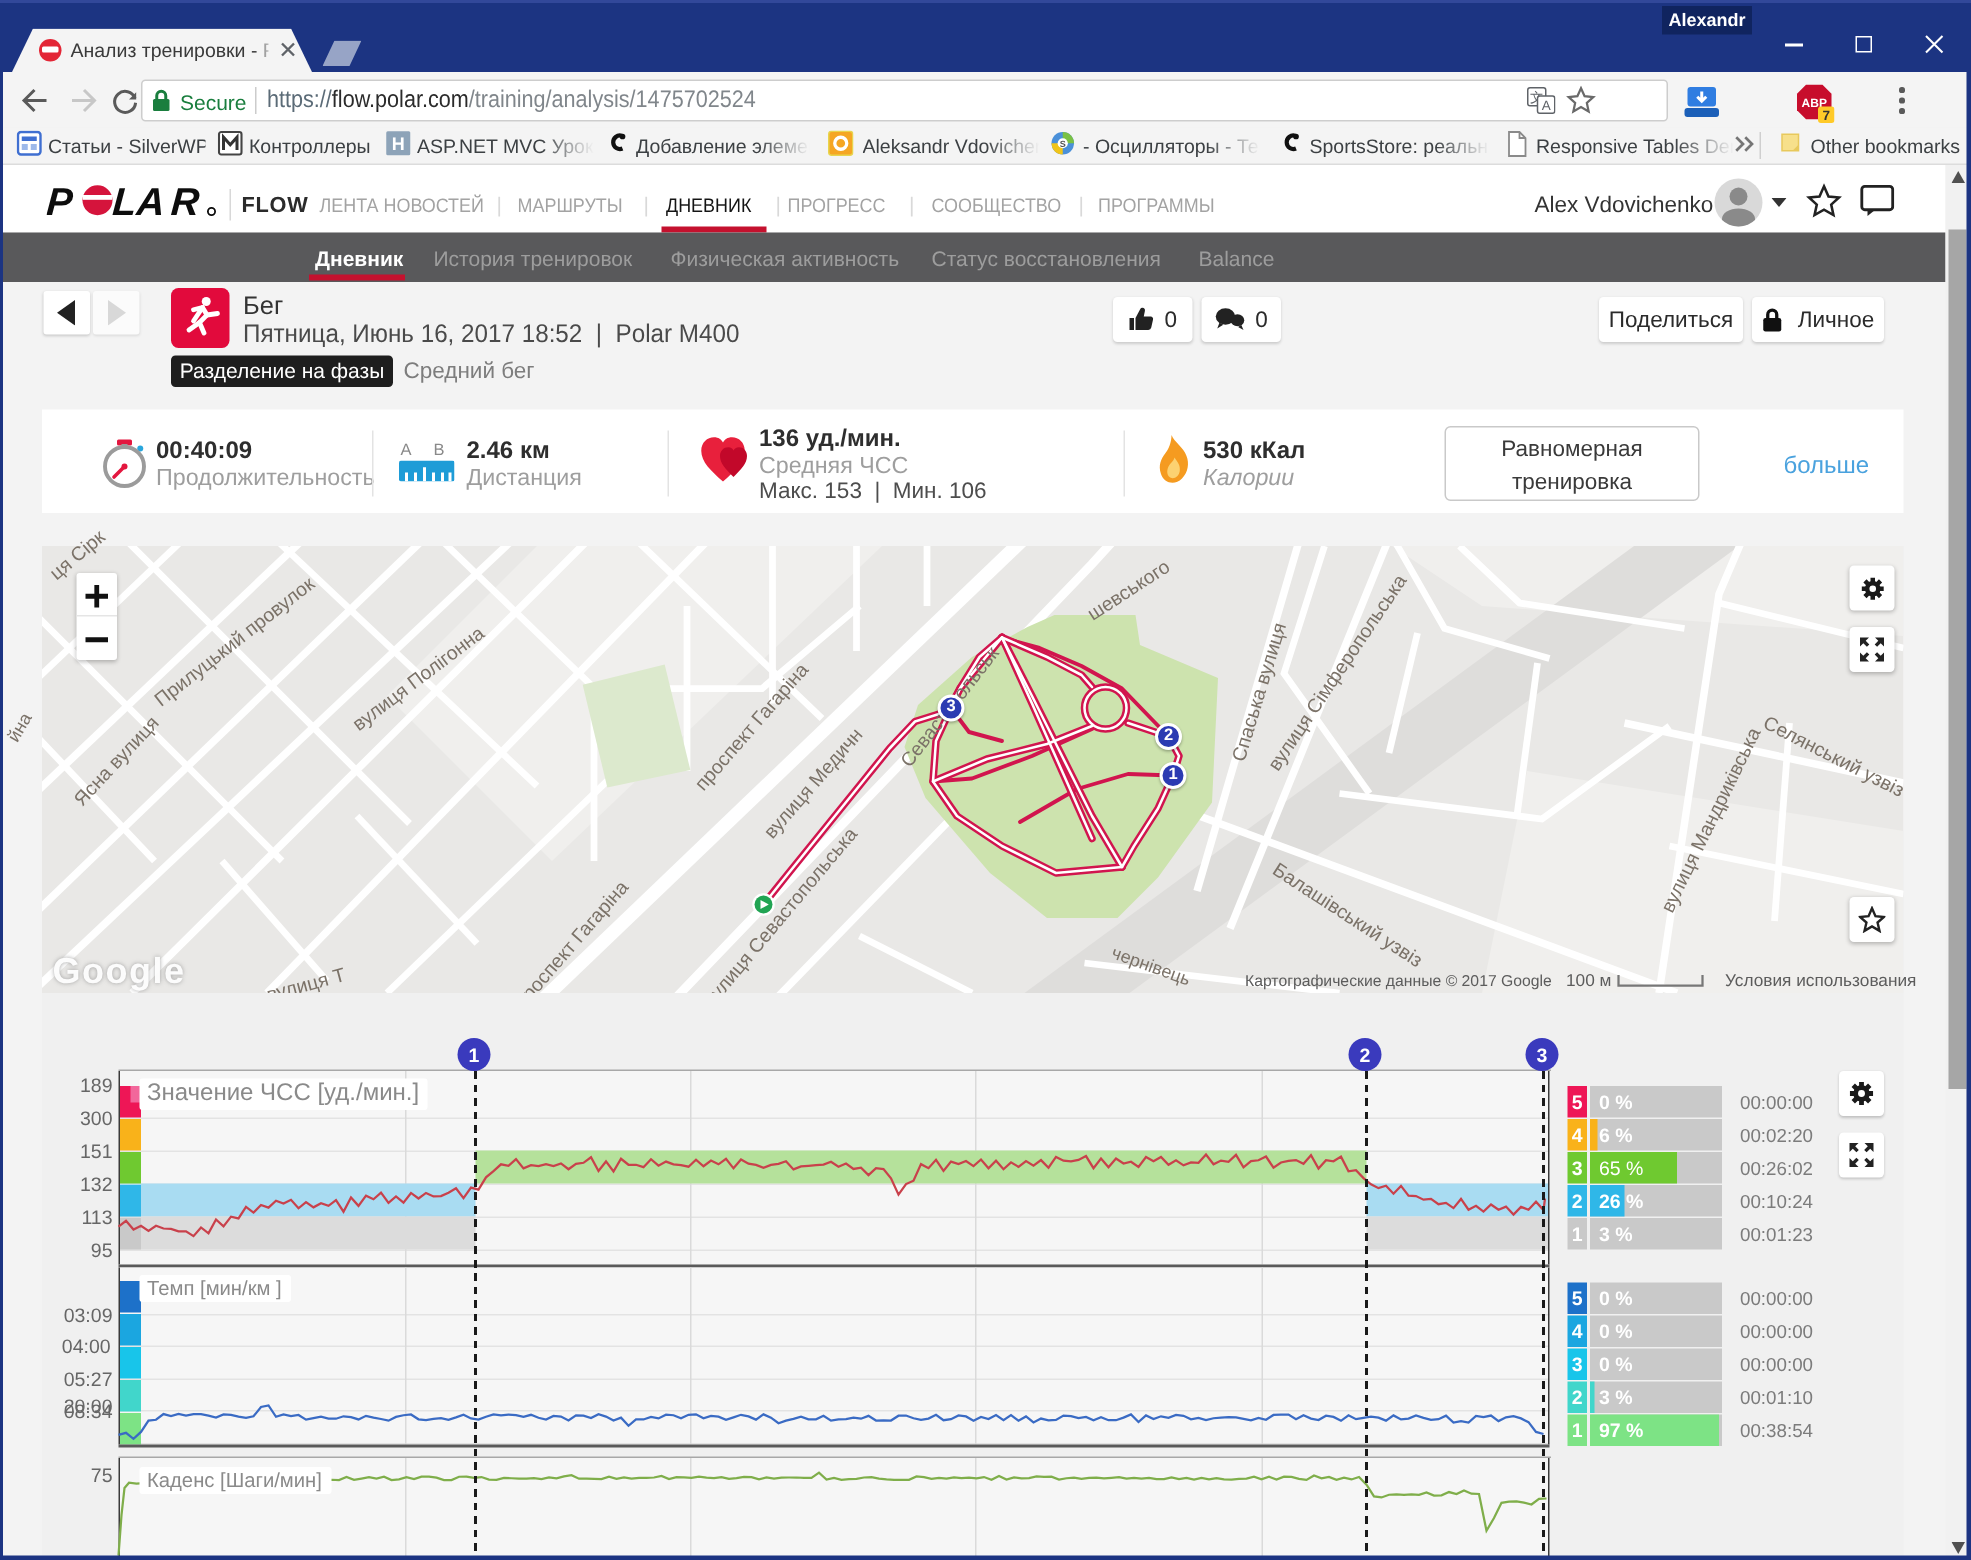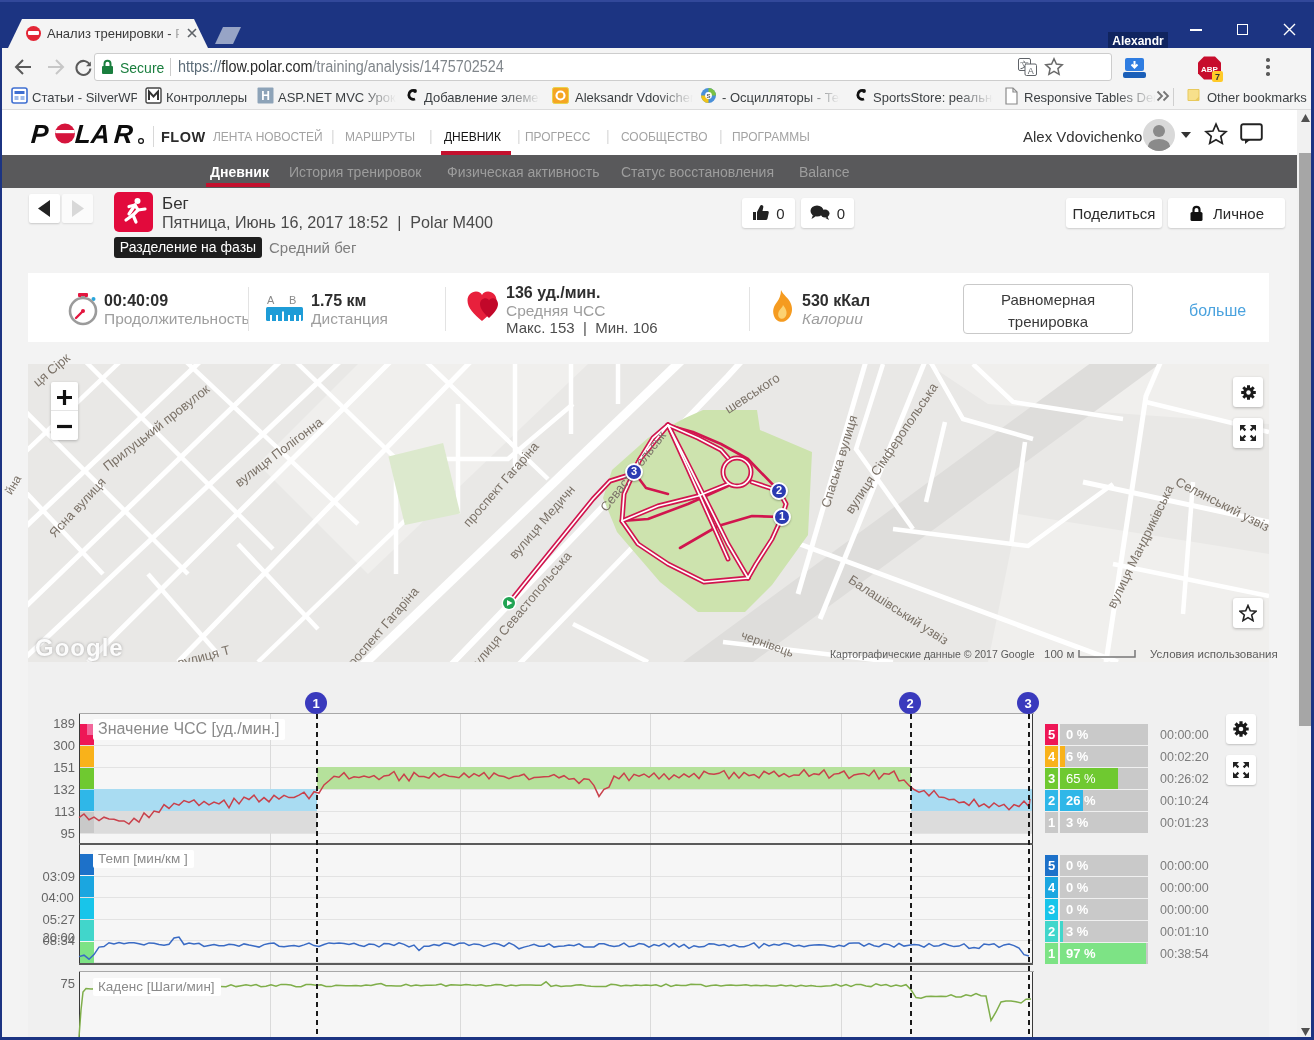--- a/index.html
+++ b/index.html
@@ -19,21 +19,21 @@
 <div class="abs" style="left:0;top:0;width:1314px;height:2px;background:#32489a;"></div>
 <div class="abs" style="left:8px;top:19px;width:200px;height:29px;background:#f4f4f4;clip-path:polygon(14px 0, 186px 0, 200px 29px, 0 29px);"></div>
 <div class="abs" style="left:26px;top:26px;width:15px;height:15px;border-radius:50%;background:#e32636;"></div>
 <div class="abs" style="left:28px;top:31px;width:11px;height:4px;background:#fff;border-radius:1px;"></div>
 <div class="abs" style="left:47px;top:26px;width:132px;height:16px;overflow:hidden;font-size:13px;color:#3a3a3a;white-space:nowrap;">Анализ тренировки - Po</div>
 <div class="abs" style="left:170px;top:26px;width:18px;height:16px;background:linear-gradient(90deg,rgba(244,244,244,0),#f4f4f4 70%);"></div>
 <svg class="abs" style="left:186px;top:27px;" width="12" height="12" viewBox="0 0 12 12">
       <path d="M2 2 L10 10 M10 2 L2 10" stroke="#5f6368" stroke-width="1.6"></path>
     </svg>
 <div class="abs" style="left:215px;top:27px;width:26px;height:17px;background:#97a4c6;clip-path:polygon(8px 0,26px 0,18px 17px,0 17px);"></div>
-<div class="abs" style="left:1108px;top:4px;width:60px;height:19px;background:#10245f;color:#fff;font-size:12px;font-weight:bold;text-align:center;line-height:19px;margin-top:28px;">Alexandr</div>
+<div class="abs" style="left:1108px;top:4px;width:60px;height:19px;background:#10245f;color:#fff;font-size:12px;font-weight:bold;text-align:center;line-height:19px;">Alexandr</div>
 <div class="abs" style="left:1190px;top:29px;width:12px;height:1.5px;background:#fff;"></div>
 <div class="abs" style="left:1237px;top:24px;width:11px;height:11px;border:1.5px solid #fff;"></div>
 <svg class="abs" style="left:1283px;top:23px;" width="13" height="13" viewBox="0 0 13 13">
       <path d="M1 1 L12 12 M12 1 L1 12" stroke="#fff" stroke-width="1.4"></path>
     </svg>
 <div class="abs" style="left:0;top:48px;width:1314px;height:37px;background:#f4f4f4;"></div>
 <svg class="abs" style="left:12px;top:57px;" width="21" height="20" viewBox="0 0 21 20">
       <path d="M11 3 L4 10 L11 17 M4 10 L19 10" stroke="#5a5a5a" stroke-width="2" fill="none"></path>
     </svg>
 <svg class="abs" style="left:46px;top:57px;" width="21" height="20" viewBox="0 0 21 20">
@@ -208,21 +208,21 @@
         <ellipse cx="7" cy="6" rx="6.5" ry="5.5" fill="#222"></ellipse>
         <path d="M3 10 l-1.5 4 4-2.5" fill="#222"></path>
         <ellipse cx="15" cy="8.5" rx="4.5" ry="4" fill="#222"></ellipse>
         <path d="M17.5 11.5 l1.5 3.5 -3.6-2" fill="#222"></path>
       </svg>
       <span style="margin-left:7px;">0</span>
     </div>
     <div class="btn" style="left:1066px;width:96px;">
       <span>Поделиться</span>
     </div>
-    <div class="btn" style="left:1168px;width:117px;">
+    <div class="btn" style="left:1168px;width:88px;">
       <svg width="15" height="17" viewBox="0 0 15 17">
         <rect x="1.5" y="7" width="12" height="9" rx="1.5" fill="#111"></rect>
         <path d="M4.5 7 V4.8 A3 3 0 0 1 10.5 4.8 V7" stroke="#111" stroke-width="2.2" fill="none"></path>
       </svg>
       <span style="margin-left:9px;">Личное</span>
     </div>
 <div class="abs" style="left:28px;top:273px;width:1241px;height:69px;background:#fff;"></div>
 <svg class="abs" style="left:66px;top:290px;" width="34" height="36" viewBox="0 0 34 36">
 <rect x="12" y="3" width="10" height="4" rx="1" fill="#e3173f"></rect>
 <rect x="15" y="6" width="4" height="3" fill="#9b9b9b"></rect>
@@ -233,21 +233,21 @@
 </svg>
 <div class="abs" style="left:104px;top:292px;font-size:16px;font-weight:bold;color:#2e2e2e;">00:40:09</div>
 <div class="abs" style="left:104px;top:310px;font-size:15.5px;color:#9e9e9e;">Продолжительность</div>
 <div class="abs" style="left:248px;top:287px;width:1px;height:44px;background:#e3e3e3;"></div>
 <div class="abs" style="left:267px;top:294px;font-size:11px;color:#8a8a8a;">A</div>
 <div class="abs" style="left:289px;top:294px;font-size:11px;color:#8a8a8a;">B</div>
 <svg class="abs" style="left:266px;top:307px;" width="37" height="14" viewBox="0 0 37 14">
       <rect x="0" y="0" width="37" height="14" rx="1.5" fill="#1e9cd7"></rect>
       <path d="M5 14 V8 M11 14 V8 M17 14 V4.5 M23 14 V8 M29 14 V8 M34 14 V8" stroke="#fff" stroke-width="2"></path>
     </svg>
-<div class="abs" style="left:311px;top:292px;font-size:16px;font-weight:bold;color:#2e2e2e;">1.75 км</div>
+<div class="abs" style="left:311px;top:292px;font-size:16px;font-weight:bold;color:#2e2e2e;">2.46 км</div>
 <div class="abs" style="left:311px;top:310px;font-size:15.5px;color:#9e9e9e;">Дистанция</div>
 <div class="abs" style="left:445px;top:287px;width:1px;height:44px;background:#e3e3e3;"></div>
 <svg class="abs" style="left:466px;top:290px;" width="36" height="34" viewBox="0 0 36 34">
 <path d="M16 31 C8 24 1.5 18 1.5 10.5 C1.5 5 5.5 1.5 10 1.5 C13 1.5 15 3 16 5 C17 3 19 1.5 22 1.5 C26.5 1.5 30.5 5 30.5 10.5 C30.5 18 24 24 16 31 Z" fill="#e8203c"></path>
 <path d="M23 28 C18 23 14 19 14 14 C14 10.5 16.5 8.2 19.5 8.2 C21.4 8.2 22.6 9.2 23 10.4 C23.6 9.2 24.8 8.2 26.7 8.2 C29.6 8.2 32 10.5 32 14 C32 19 28 23 23 28 Z" fill="#c2082a"></path>
 </svg>
 <div class="abs" style="left:506px;top:284px;font-size:16px;font-weight:bold;color:#2e2e2e;">136 уд./мин.</div>
 <div class="abs" style="left:506px;top:302px;font-size:15.5px;color:#9e9e9e;">Средняя ЧСС</div>
 <div class="abs" style="left:506px;top:319px;font-size:15px;color:#4d4d4d;">Макс. 153&nbsp; |&nbsp; Мин. 106</div>
 <div class="abs" style="left:749px;top:287px;width:1px;height:44px;background:#e3e3e3;"></div>

